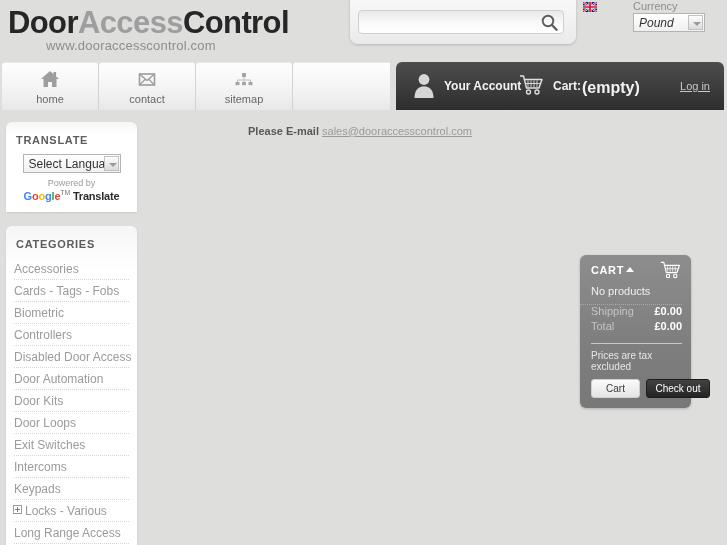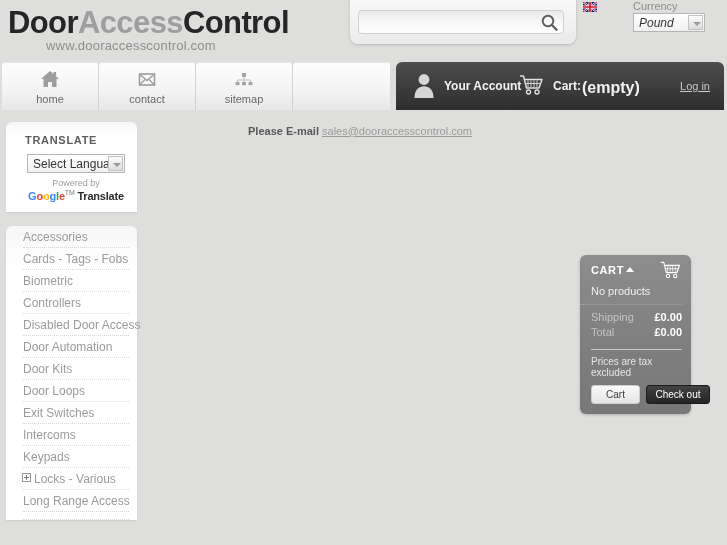--- a/index.html
+++ b/index.html
@@ -272,21 +272,21 @@
     position: absolute;
     left: 6px;
     top: 8px;
     width: 131px;
   }
   .side-block {
     background: linear-gradient(to bottom, #f6f6f6 0%, #ffffff 14%, #ffffff 100%);
     border-radius: 6px 6px 0 0;
     box-shadow: 0 1px 2px rgba(0,0,0,0.09);
     margin-bottom: 14px;
-    padding: 0 0 8px 9px;
+    padding: 0 0 8px 0;
   }
   .side-title {
     font-size: 11px;
     font-weight: bold;
     color: #5d5d5d;
     letter-spacing: 0.7px;
     padding: 12px 0 8px 10px;
   }
   #translate-block { padding-bottom: 10px; }
   #translate-select-wrap {
@@ -466,21 +466,21 @@
     font-size: 11px;
   }
   .cart-row .cr-label { color: #c4c4c4; }
   .cart-row .cr-value {
     position: absolute;
     right: 0;
     top: 0;
     color: #ffffff;
     font-weight: bold;
   }
-  #cart-row-shipping { margin-top: 6px; }
+  #cart-row-shipping { }
   #cart-divider {
     height: 1px;
     background: #c9c9c9;
     margin: 8px 9px 0 11px;
   }
   #cart-tax-note {
     font-size: 10px;
     color: #e6e6e6;
     padding: 6px 0 0 11px;
   }
@@ -637,20 +637,21 @@
       <div class="side-title">TRANSLATE</div>
       <div id="translate-select-wrap">
         <span id="translate-value">Select Language</span>
         <span id="translate-arrow"></span>
       </div>
       <div id="powered-by">Powered by</div>
       <div id="google-translate-logo"><span class="g1">G</span><span class="g2">o</span><span class="g3">o</span><span class="g4">g</span><span class="g5">l</span><span class="g6">e</span><span class="tm">TM</span> <span class="tword">Translate</span></div>
     </div>
 
     <div class="side-block" id="categories-block">
+      <div class="side-title">CATEGORIES</div>
       <ul class="cat-list" id="cat-list">
           <li class="cat-item"><span>Accessories</span></li>
           <li class="cat-item"><span>Cards - Tags - Fobs</span></li>
           <li class="cat-item"><span>Biometric</span></li>
           <li class="cat-item"><span>Controllers</span></li>
           <li class="cat-item"><span>Disabled Door Access</span></li>
           <li class="cat-item"><span>Door Automation</span></li>
           <li class="cat-item"><span>Door Kits</span></li>
           <li class="cat-item"><span>Door Loops</span></li>
           <li class="cat-item"><span>Exit Switches</span></li>

